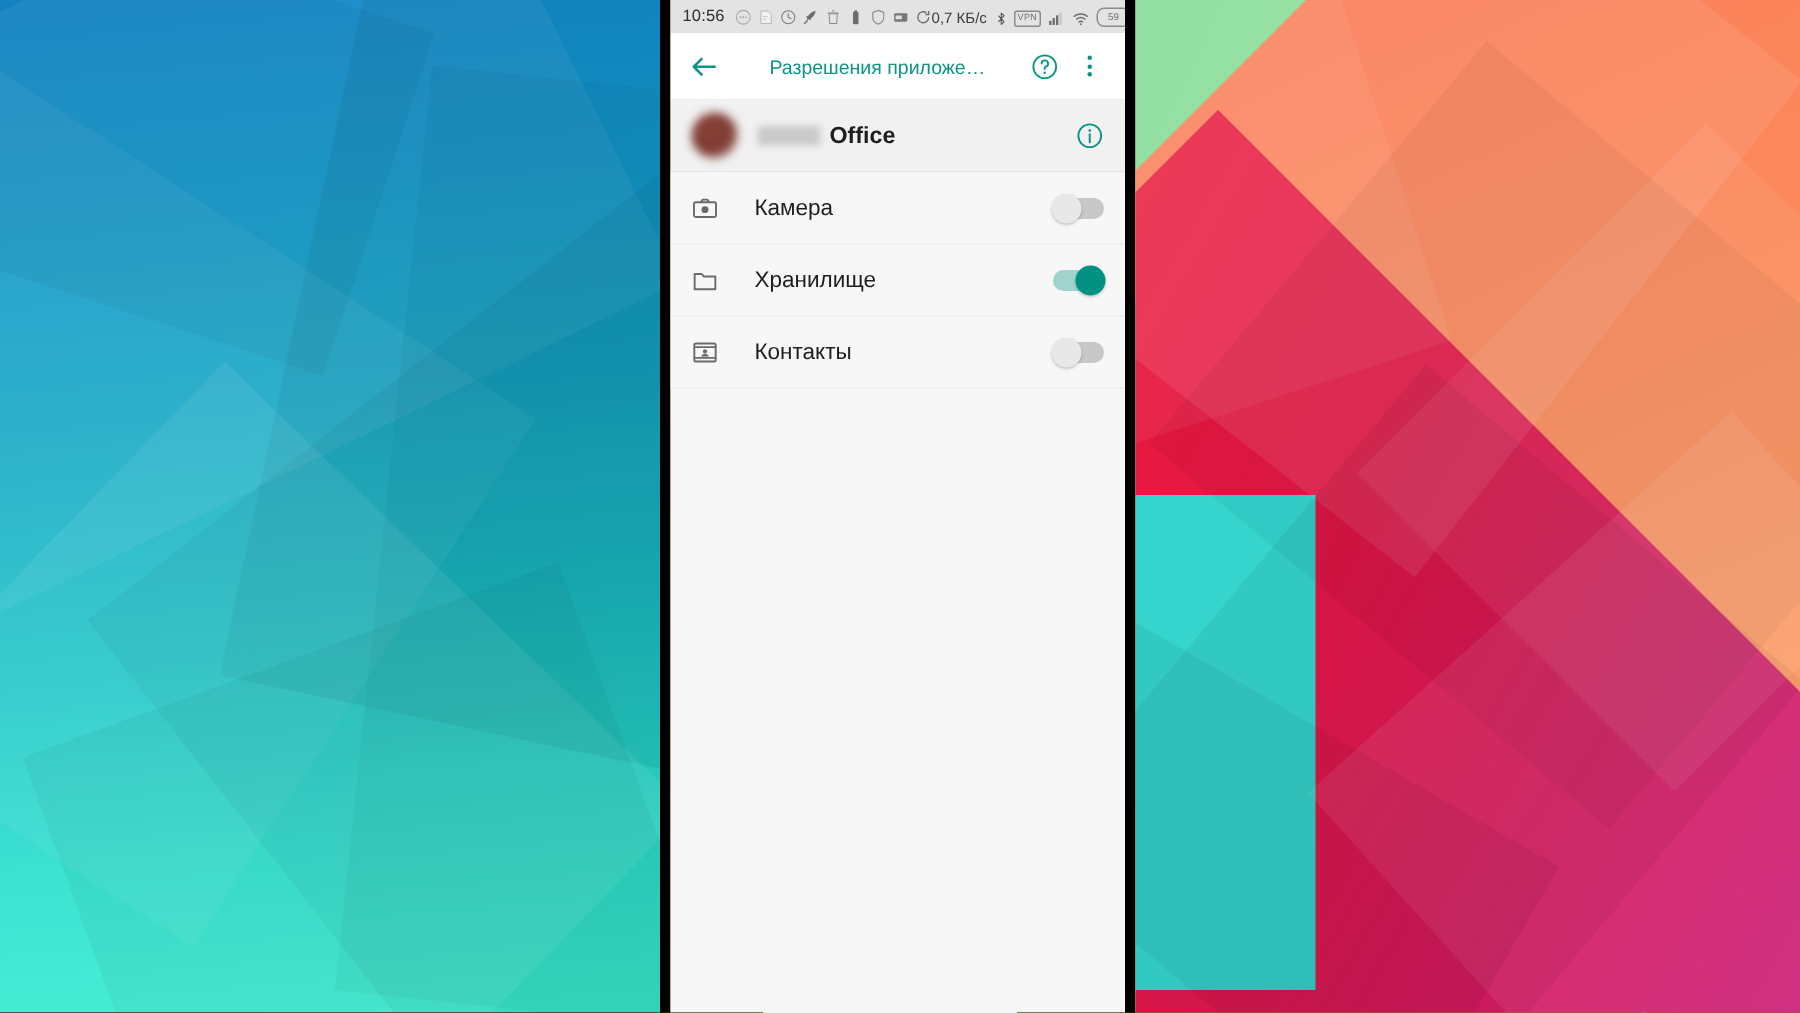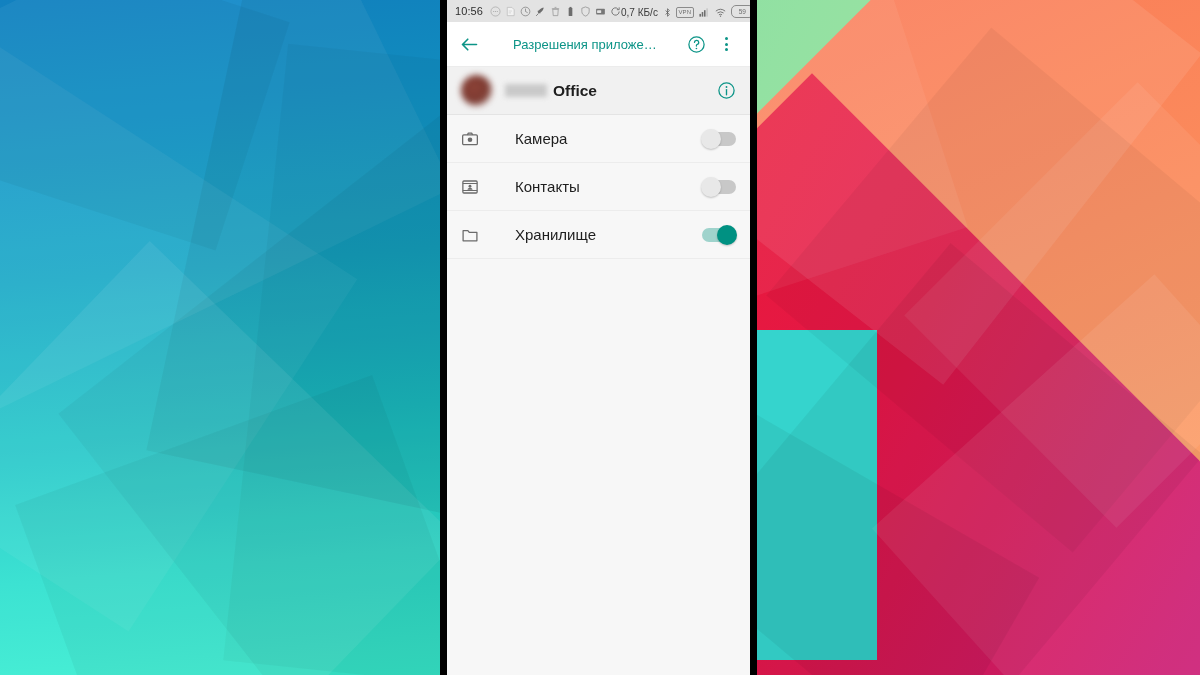--- a/index.html
+++ b/index.html
@@ -196,21 +196,21 @@
   .permlist { flex: 0 0 auto; background:#f7f7f7; }
   .permrow {
     height: 47px;
     display: flex;
     align-items: center;
     padding: 0 14px 0 14px;
     border-bottom: 1px solid #ececec;
     background: #f7f7f7;
   }
   .perm-icon { width: 22px; color:#6b6b6b; display:flex; align-items:center; flex:0 0 auto;}
-  .perm-label { margin-left: 32px; font-size: 15px; color:#1e1e1e; flex:1 1 auto; }
+  .perm-label { margin-left: 20px; font-size: 15px; color:#1e1e1e; flex:1 1 auto; }
   .toggle {
     width: 34px; height: 14px; border-radius: 7px; position: relative; flex:0 0 auto;
   }
   .toggle .thumb {
     position:absolute; top:-3px; width:20px; height:20px; border-radius:50%;
     box-shadow: 0 1px 2px rgba(0,0,0,0.22);
   }
   .toggle.off { background:#c8c8c8; }
   .toggle.off .thumb { left:-1px; background:#e8e8e8; }
   .toggle.on { background:#9fd3cc; }
@@ -378,40 +378,40 @@
         </div>
         <div class="perm-label">Камера</div>
         <div class="toggle off">
             <div class="thumb"></div>
           </div>
       </div>
 
       <div class="permrow">
         <div class="perm-icon">
           <svg width="18" height="18" viewBox="0 0 24 24">
+              <path d="M2.8 6.2h6.4l1.8 2.3h10.2v11.3H2.8z" fill="none" stroke="#6b6b6b" stroke-width="1.7" stroke-linejoin="round"></path>
+            </svg>
+        </div>
+        <div class="perm-label">Хранилище</div>
+        <div class="toggle on">
+            <div class="thumb"></div>
+          </div>
+      </div>
+
+      <div class="permrow">
+        <div class="perm-icon">
+          <svg width="18" height="18" viewBox="0 0 24 24">
               <rect x="2.5" y="4" width="19" height="16" rx="1.4" fill="none" stroke="#6b6b6b" stroke-width="1.7"></rect>
               <path d="M2.5 7.3h19M2.5 16.7h19" stroke="#6b6b6b" stroke-width="1.5"></path>
               <circle cx="12" cy="11" r="1.9" fill="#6b6b6b"></circle>
               <path d="M8.6 15.6c.5-1.8 1.8-2.6 3.4-2.6s2.9.8 3.4 2.6z" fill="#6b6b6b"></path>
             </svg>
         </div>
         <div class="perm-label">Контакты</div>
         <div class="toggle off">
-            <div class="thumb"></div>
-          </div>
-      </div>
-
-      <div class="permrow">
-        <div class="perm-icon">
-          <svg width="18" height="18" viewBox="0 0 24 24">
-              <path d="M2.8 6.2h6.4l1.8 2.3h10.2v11.3H2.8z" fill="none" stroke="#6b6b6b" stroke-width="1.7" stroke-linejoin="round"></path>
-            </svg>
-        </div>
-        <div class="perm-label">Хранилище</div>
-        <div class="toggle on">
             <div class="thumb"></div>
           </div>
       </div>
 
     </div>
 
     <div class="permfill"></div>
   </div>
 
   <div class="divider"></div>

